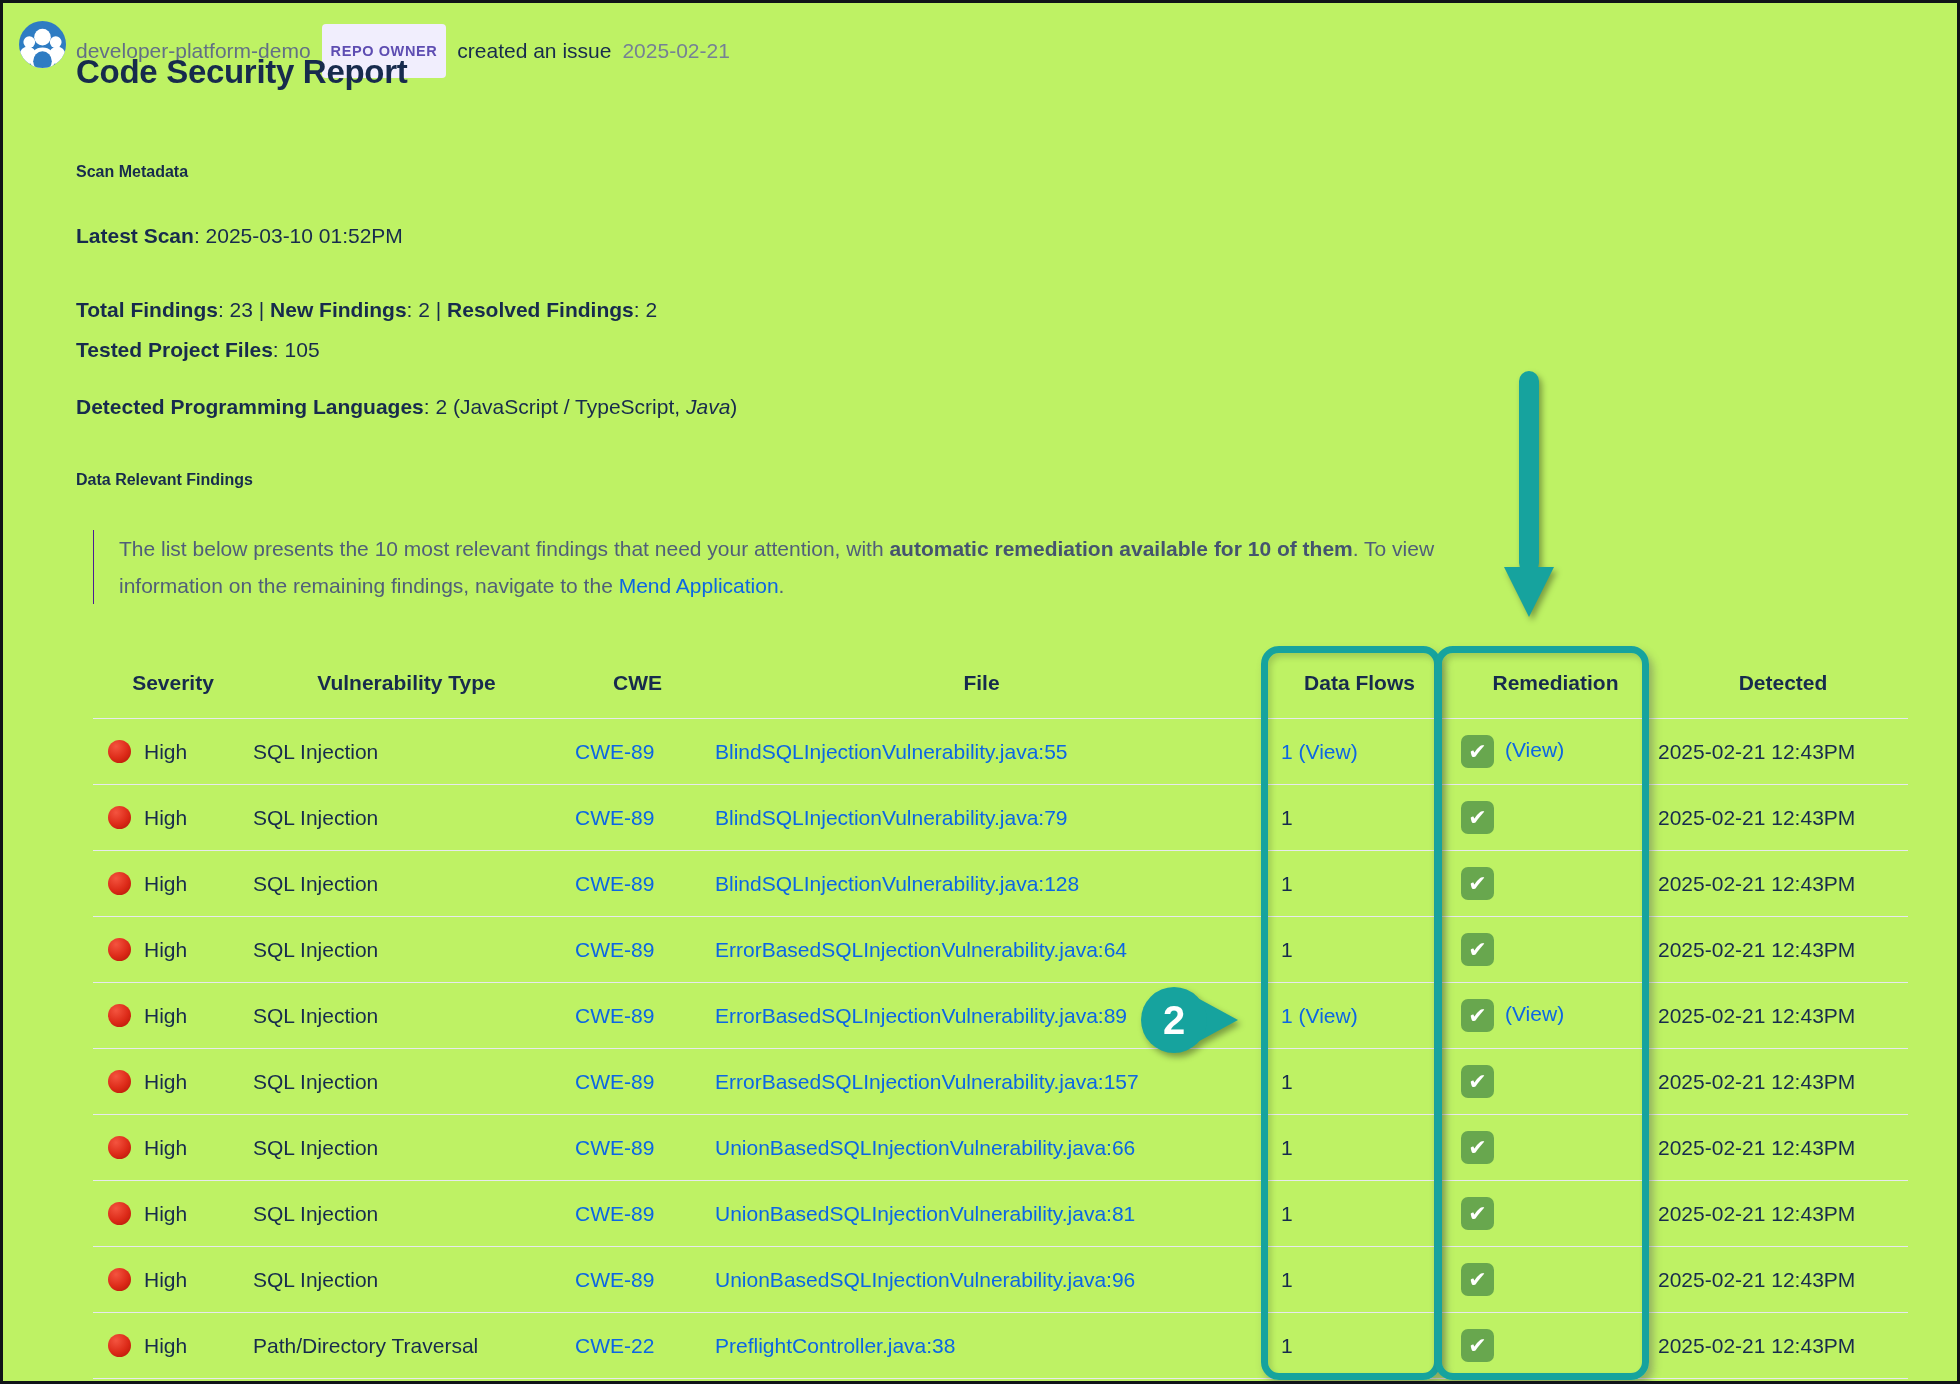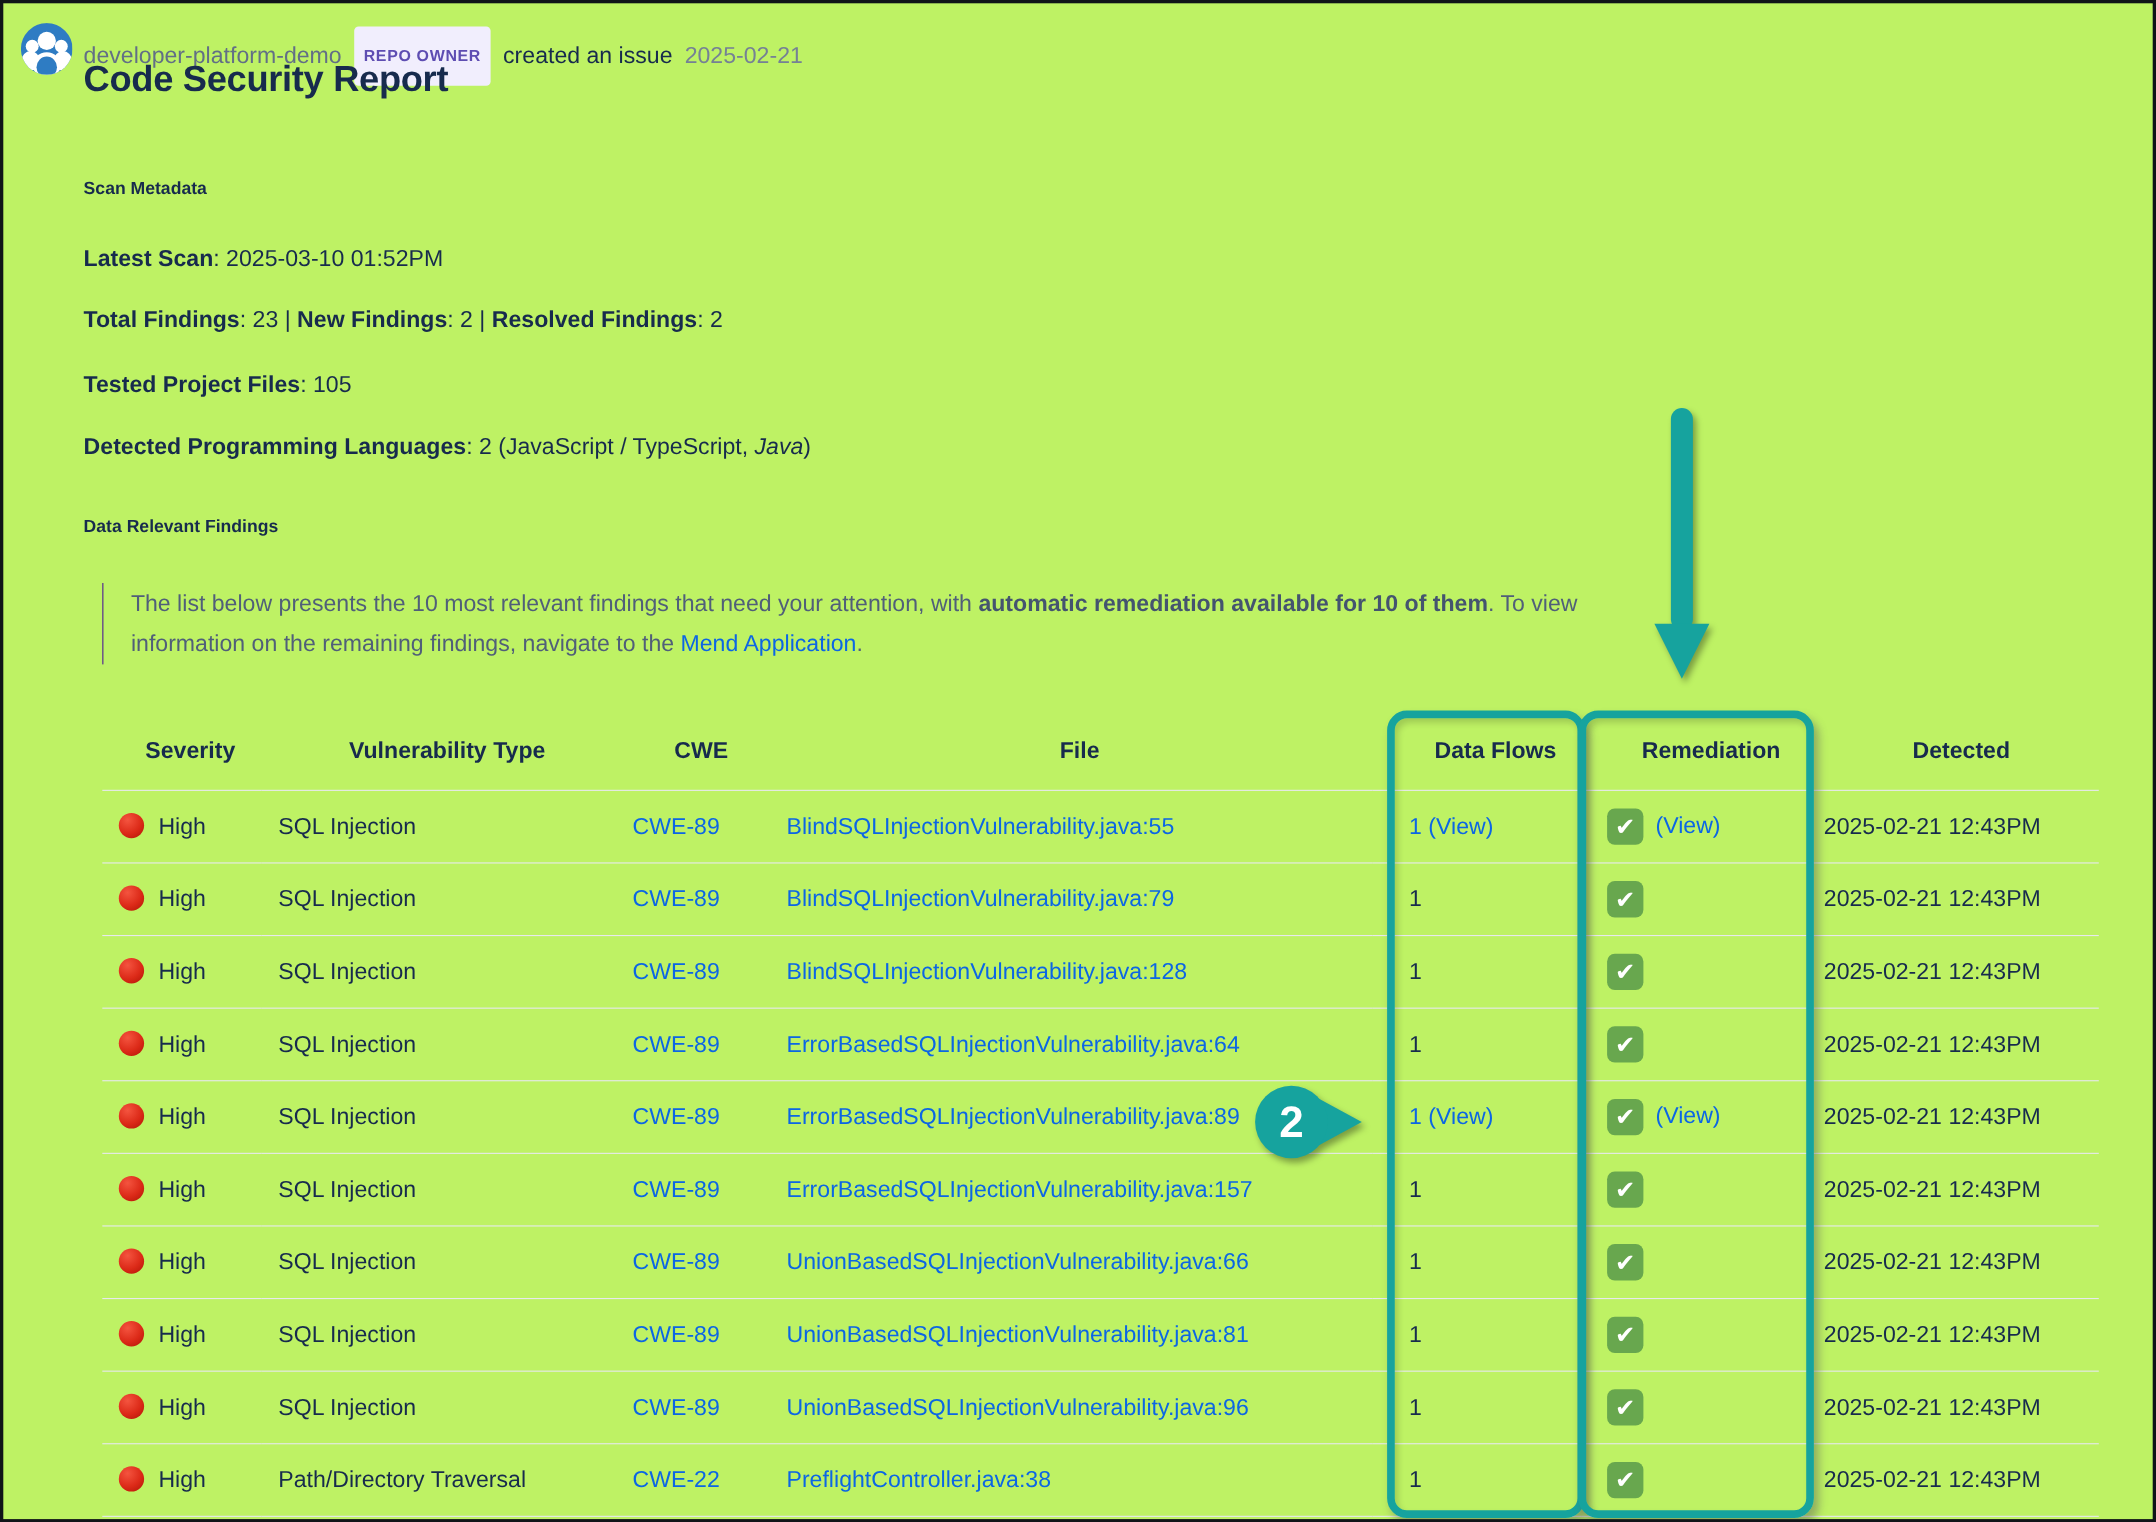--- a/index.html
+++ b/index.html
@@ -15,21 +15,21 @@
   .author{color:var(--author-gray,#626F86);}
   .badge{background:var(--badge-bg,#F1EEFD);color:var(--badge-purple,#5E4DB2);
     font-size:14.5px;font-weight:bold;letter-spacing:.6px;padding:19px 9px;border-radius:4px;}
   .action{color:var(--navy,#172B4D);}
   .when{color:var(--date-gray,#758195);}
   .title{left:73px;top:50px;font-size:33px;font-weight:bold;letter-spacing:-.3px;text-align:center;}
   
   .h3{font-size:16px;font-weight:bold;}
   .hd-scan{left:73px;top:160px;}
   .mline{left:73px;font-size:21px;}
-  .m1{top:221px;} .m2{top:276px;} .m3{top:335px;} .m4{top:392px;}
+  .m1{top:221px;} .m2{top:295px;} .m3{top:335px;} .m4{top:392px;}
   .hd-find{left:73px;top:468px;}
   .quote{left:90px;top:527px;width:1720px;border-left:1px solid #4c1d95;
     padding-left:25px;font-size:21px;line-height:37px;color:var(--quote-gray,#505F79);}
   .quote b{color:#44546F;}
   a.link{color:var(--link-blue,#0C66E4);text-decoration:none;cursor:pointer;}
   i{font-style:italic;}
   
   table.findings{position:absolute;left:90px;top:645px;width:1815px;border-collapse:collapse;
     table-layout:fixed;font-size:21px;}
   table.findings th{height:70px;text-align:center;font-weight:bold;padding:0;

